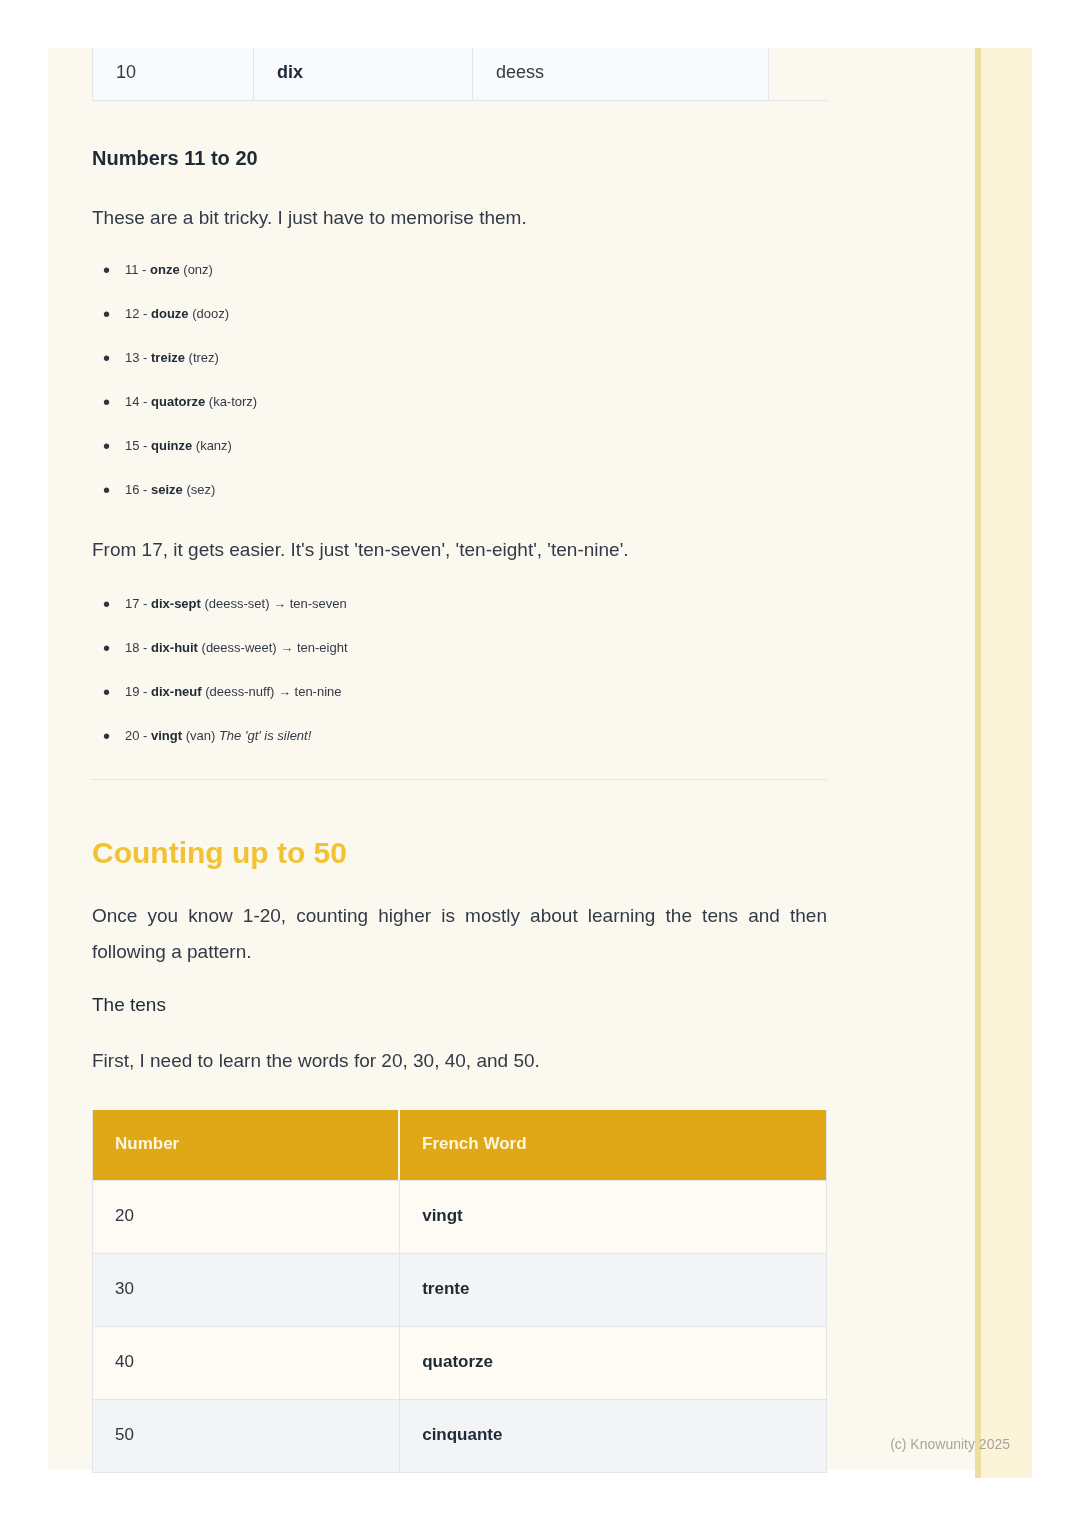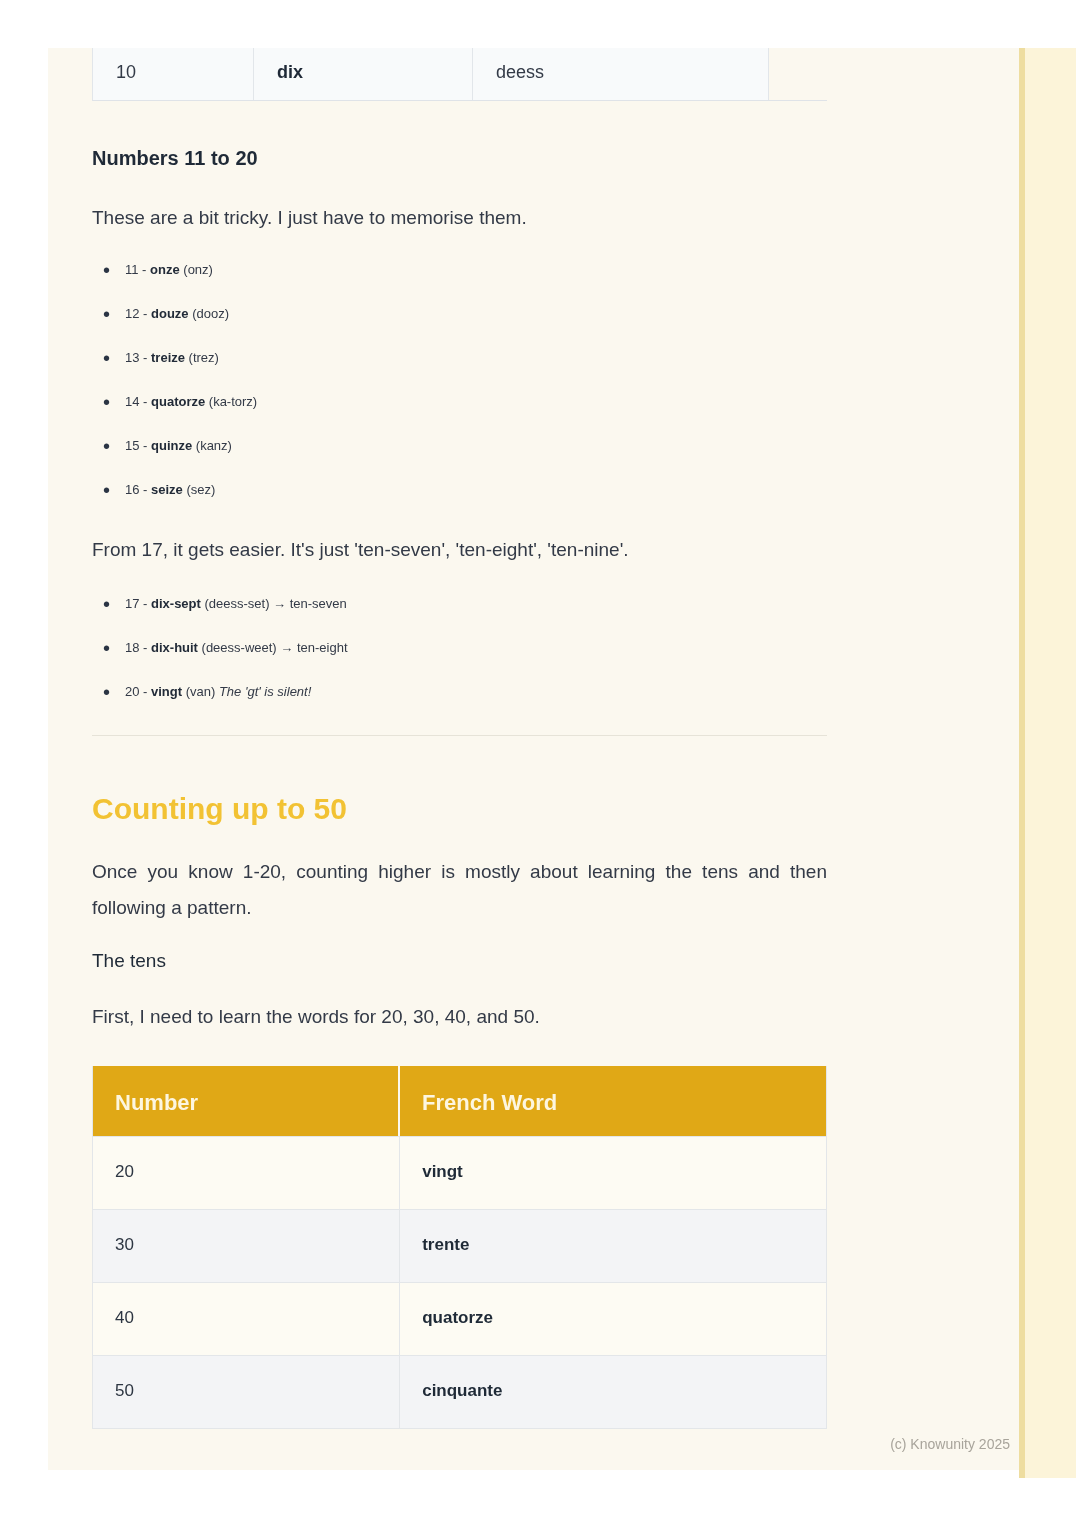--- a/index.html
+++ b/index.html
@@ -8,21 +8,20 @@
     background:#ffffff;
     font-family:"Liberation Sans", sans-serif;
     position:relative;
     overflow:hidden;
     color:#333a47;
   }
   .page{
     position:absolute;left:48px;top:48px;
     width:984px;height:1422px;
     background:#fbf8ef;
-    padding-left:44px;
   }
   .accent-strip{
     position:absolute;right:0;top:0;
     width:51px;height:1430px;
     background:#fcf4d9;
     border-left:6px solid #eedda0;
   }
   .content{
     position:absolute;left:44px;top:0;
     width:735px;
@@ -83,21 +82,21 @@
   .t2{
     margin-top:36px;
     width:735px;
     border:1px solid #e3e6e9;border-top:none;
     box-sizing:border-box;
   }
   .t2 .hrow{display:flex;}
   .t2 .hcell{
     height:70px;box-sizing:border-box;
     padding:24px 0 0 22px;
-    font-size:22px;font-weight:600;
+    font-size:17px;font-weight:600;
     color:#fdf6e0;
   }
   .t2 .hcell.h1{width:307px;border-right:2px solid #fbf8ef;}
   .t2 .hcell.h2c{width:426px;}
   .t2 .brow{display:flex;border-top:1px solid #e3e6e9;}
   .t2 .brow:first-of-type{border-top:none;}
   .t2 .bcell{
     height:72px;box-sizing:border-box;
     padding:25px 0 0 22px;
     font-size:17px;color:#2d3642;
@@ -136,20 +135,21 @@
       <li><span>14 - </span><span class="w">quatorze</span><span> (ka-torz)</span></li>
       <li><span>15 - </span><span class="w">quinze</span><span> (kanz)</span></li>
       <li><span>16 - </span><span class="w">seize</span><span> (sez)</span></li>
     </ul>
 
     <p class="body">From 17, it gets easier. It's just 'ten-seven', 'ten-eight', 'ten-nine'.</p>
 
     <ul class="nums second">
       <li><span>17 - </span><span class="w">dix-sept</span><span> (deess-set) → ten-seven</span><span class="note"></span></li>
       <li><span>18 - </span><span class="w">dix-huit</span><span> (deess-weet) → ten-eight</span><span class="note"></span></li>
+      <li><span>19 - </span><span class="w">dix-neuf</span><span> (deess-nuff) → ten-nine</span><span class="note"></span></li>
       <li><span>20 - </span><span class="w">vingt</span><span> (van) </span><span class="note">The 'gt' is silent!</span></li>
     </ul>
 
     <hr class="div">
 
     <h2 class="big" style="color: rgb(242, 194, 51);">Counting up to 50</h2>
 
     <p class="body just">Once you know 1-20, counting higher is mostly about learning the tens and then following a pattern.</p>
 
     <p class="body bold-line">The tens</p>

